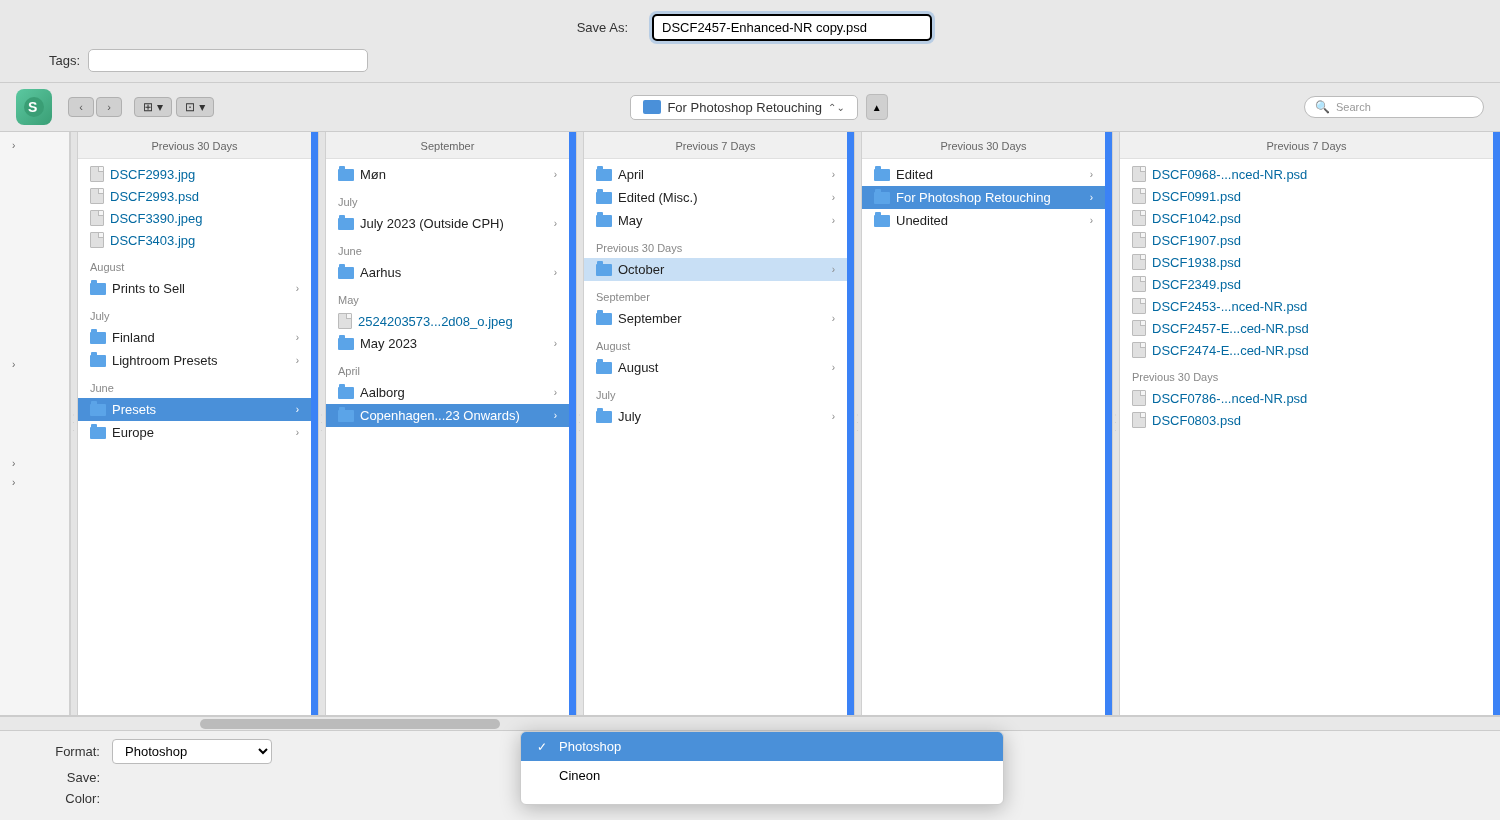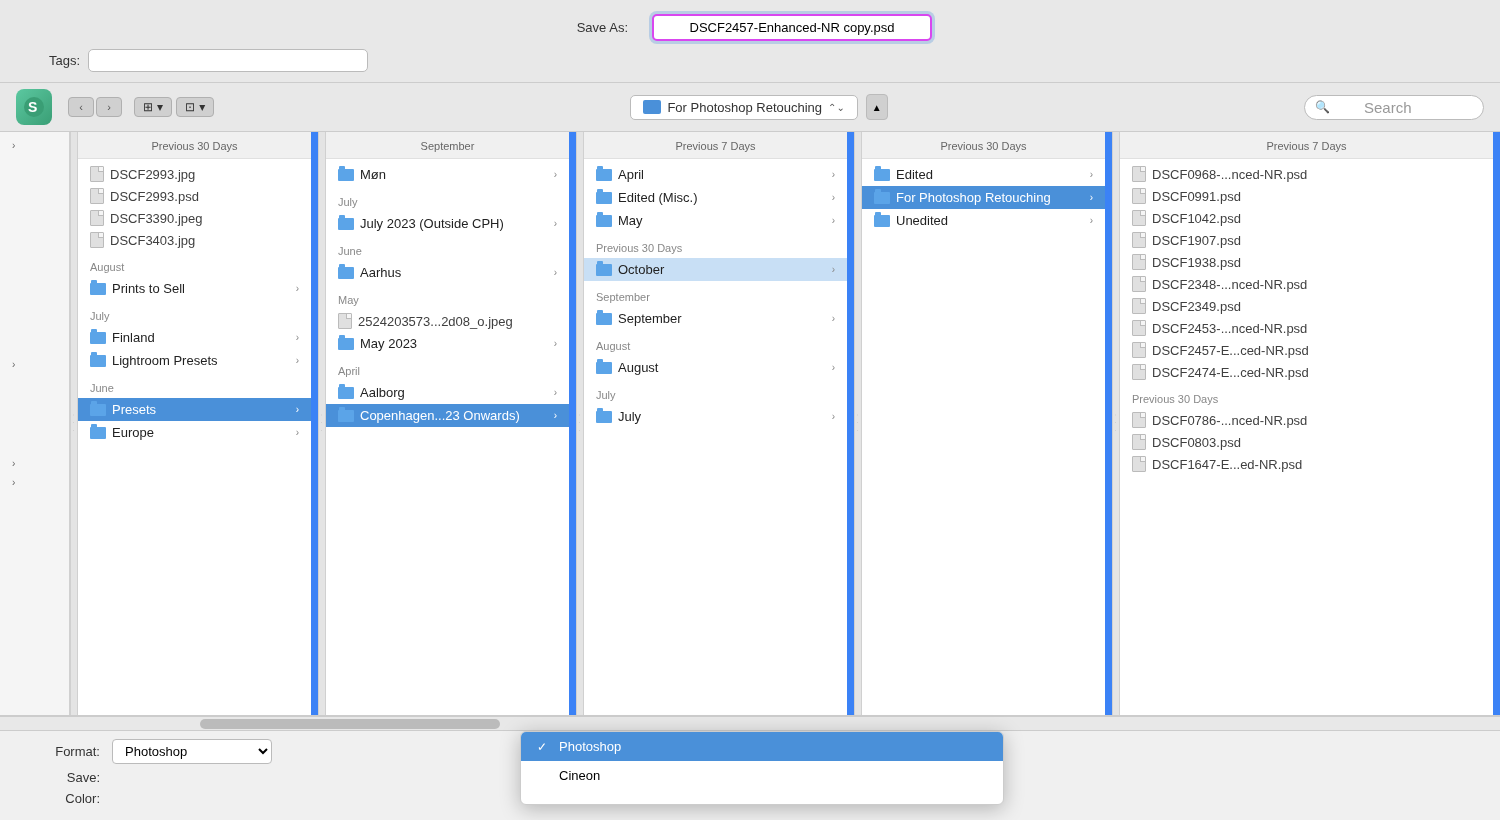--- a/index.html
+++ b/index.html
@@ -42,26 +42,25 @@
       font-size: 13px;
       color: #333;
       text-align: right;
       min-width: 60px;
     }
 
     .save-as-input {
       width: 280px;
       padding: 4px 8px;
       font-size: 13px;
-      border: 2px solid #d946ef;
+      border: 2px solid #000000;
       border-radius: 5px;
       background: white;
       outline: none;
       box-shadow: 0 0 0 3px rgba(74,144,217,0.3);
-      text-align: center;
     }
 
     .tags-row {
       display: flex;
       align-items: center;
       justify-content: flex-start;
       gap: 8px;
     }
 
     .tags-label {
@@ -192,23 +191,22 @@
       gap: 6px;
       width: 180px;
     }
 
     .search-box-icon {
       color: #888;
       font-size: 12px;
     }
 
     .search-box-text {
-      font-size: 15px;
+      font-size: 11px;
       color: #999;
-      margin-left: 28px;
     }
 
     
     .browser {
       flex: 1;
       display: flex;
       overflow: hidden;
       background: white;
       border-bottom: 1px solid #ccc;
     }
@@ -243,21 +241,21 @@
       color: #888;
       padding: 10px 12px 4px;
       font-weight: 500;
     }
 
     .file-item {
       display: flex;
       align-items: center;
       padding: 3px 12px;
       font-size: 13px;
-      color: #404040;
+      color: #0369a1;
       cursor: pointer;
       gap: 6px;
     }
 
     .folder-item {
       display: flex;
       align-items: center;
       padding: 4px 12px;
       font-size: 13px;
       color: #222;
@@ -725,24 +723,20 @@
         <div class="file-item">
           <div class="file-icon-sm"></div>
           <span>DSCF1907.psd</span>
         </div>
         <div class="file-item">
           <div class="file-icon-sm"></div>
           <span>DSCF1938.psd</span>
         </div>
         <div class="file-item">
           <div class="file-icon-sm"></div>
-          <span>DSCF2348-...nced-NR.psd</span>
-        </div>
-        <div class="file-item">
-          <div class="file-icon-sm"></div>
           <span>DSCF2349.psd</span>
         </div>
         <div class="file-item">
           <div class="file-icon-sm"></div>
           <span>DSCF2453-...nced-NR.psd</span>
         </div>
         <div class="file-item">
           <div class="file-icon-sm"></div>
           <span>DSCF2457-E...ced-NR.psd</span>
         </div>
@@ -752,24 +746,20 @@
         </div>
 
         <div class="section-header">Previous 30 Days</div>
         <div class="file-item">
           <div class="file-icon-sm"></div>
           <span>DSCF0786-...nced-NR.psd</span>
         </div>
         <div class="file-item">
           <div class="file-icon-sm"></div>
           <span>DSCF0803.psd</span>
-        </div>
-        <div class="file-item">
-          <div class="file-icon-sm"></div>
-          <span>DSCF1647-E...ed-NR.psd</span>
         </div>
       </div>
     </div>
   </div>
 
   <div class="browser-hscroll">
     <div style="position:relative;height:100%;">
       <div style="position:absolute;left:200px;top:2px;width:300px;height:10px;background:#bbb;border-radius:5px;"></div>
     </div>
   </div>

